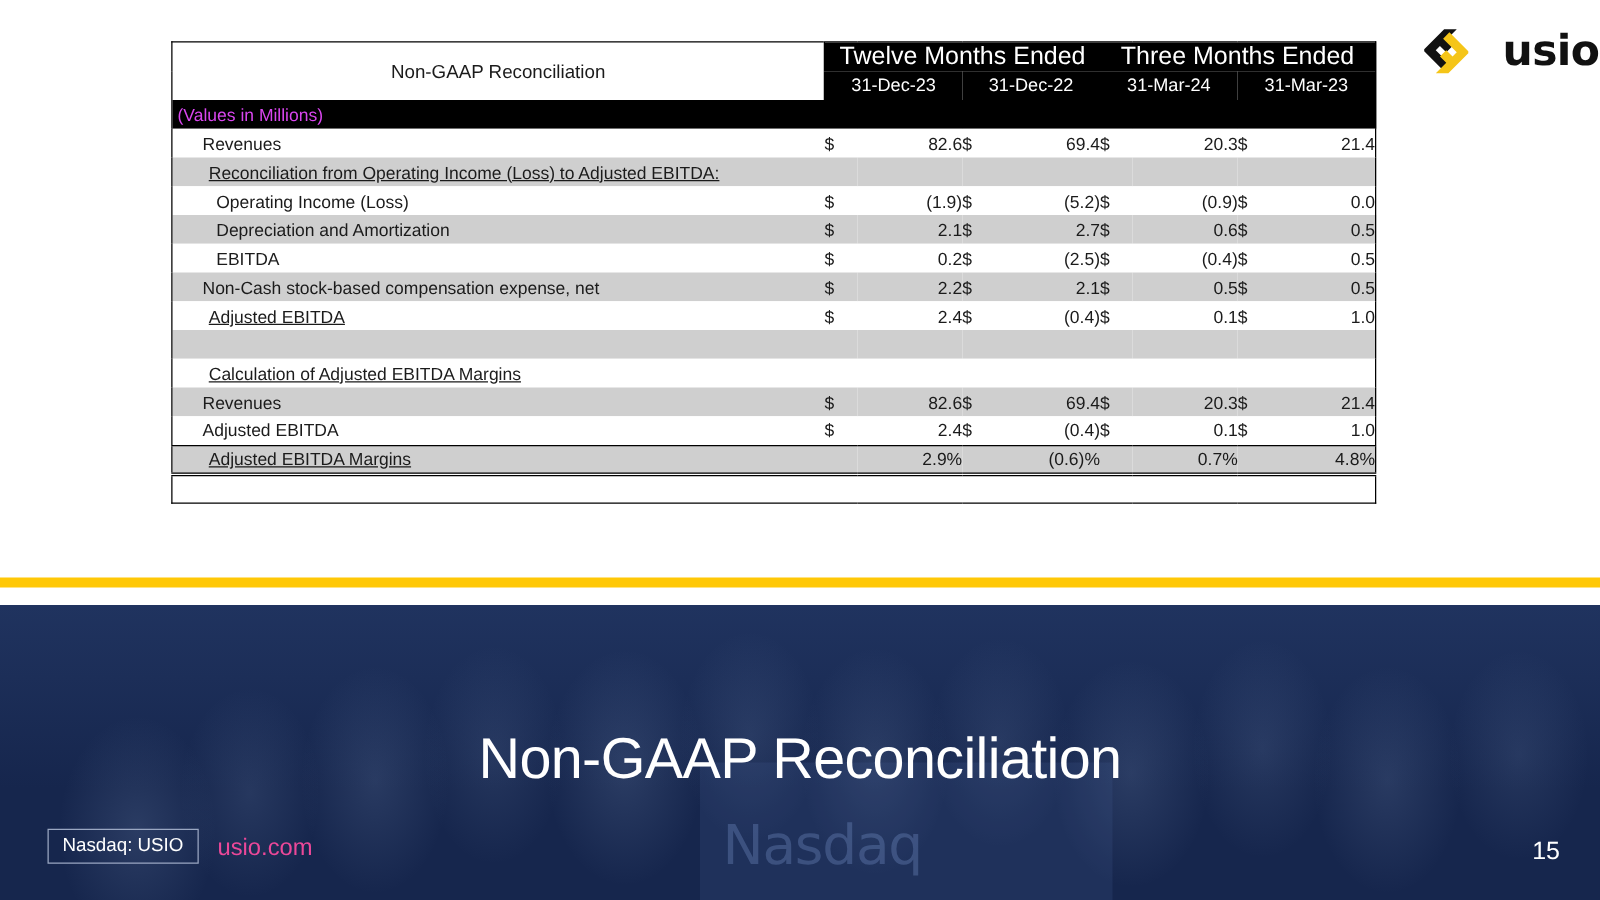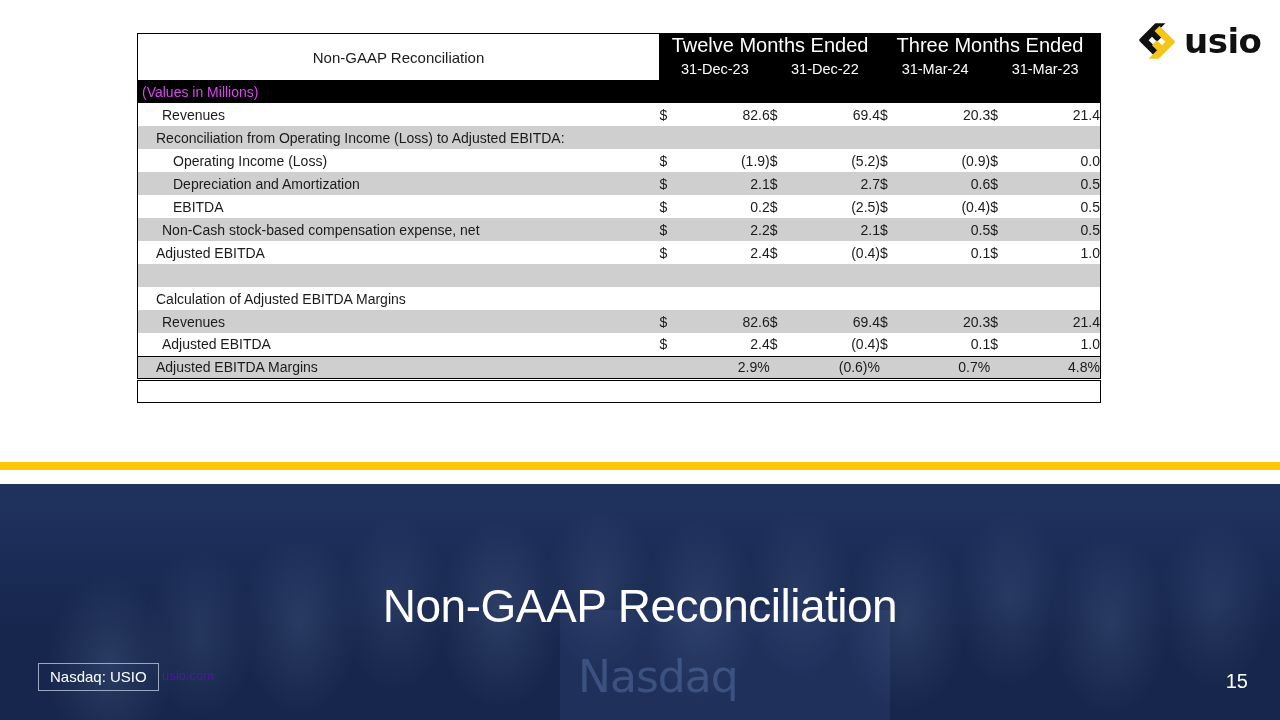--- a/index.html
+++ b/index.html
@@ -5,21 +5,21 @@
   * { box-sizing: border-box; margin: 0; padding: 0; }
   html, body {
     width: 1280px; height: 720px;
     background: #ffffff;
     font-family: "Liberation Sans", sans-serif;
     overflow: hidden;
   }
   .slide { position: relative; width: 1280px; height: 720px; background: #fff; }
 
   
-  .logo { position: absolute; left: 1136px; top: 20px; display: flex; align-items: center; gap: 6px; }
+  .logo { position: absolute; left: 1136px; top: 20px; display: flex; align-items: center; gap: 24px; }
   .logo-mark { width: 42px; height: 42px; flex: 0 0 42px; }
   .logo-word { font-size: 34px; font-weight: 700; letter-spacing: -0.5px; color: #111111;
                font-family: "DejaVu Sans", sans-serif; line-height: 1; }
 
   
   .table-wrap { position: absolute; left: 137px; top: 33px; width: 964px; }
   table.fin { width: 964px; border-collapse: collapse; table-layout: fixed;
               border: 1px solid #000; font-size: 13.5px; color: #1b1b1b; }
   table.fin td { padding: 0; height: 23px; vertical-align: middle; }
 
@@ -36,21 +36,21 @@
   .hdr-group { text-align: center; font-size: 20px; height: 28px; }
   .hdr-date  { text-align: center; font-size: 14.5px; height: 26px; }
 
   .band { background: #000000; color: #d946ef; font-size: 14px; height: 21px; }
   .band .lbl { padding-left: 4px; }
 
   .row-white { background: #ffffff; }
   .row-gray  { background: #cfcfcf; }
 
   .lbl      { text-align: left; font-size: 14px; }
-  .lbl.i0   { padding-left: 18px; }
+  .lbl.i0   { padding-left: 29px; text-decoration: underline; }
   .lbl.i1   { padding-left: 24px; }
   .lbl.i2   { padding-left: 35px; }
 
   .sym { text-align: left; font-size: 14px; padding-left: 8px; }
   .val { text-align: right; font-size: 14px; padding-right: 10px; }
 
   .ul-top  { border-top: 1px solid #000; }
   .dbl-bot { border-bottom: 3px double #000; }
   .spacer-row td { height: 22px; }
   .tail-row td { height: 22px; background: #ffffff; }
@@ -89,21 +89,21 @@
   }
   .banner-title {
     position: absolute; left: 0; top: 95px; width: 1280px; text-align: center;
     color: #ffffff; font-size: 46px; font-weight: 400; letter-spacing: -0.5px;
   }
   .nasdaq-badge {
     position: absolute; left: 38px; top: 663px;
     border: 1px solid #9aa7c2; color: #ffffff; font-size: 15px;
     padding: 5px 11px 6px; line-height: 1;
   }
-  .site-url { position: absolute; left: 162px; top: 668px; color: #4c1d95; font-size: 13px; }
+  .site-url { position: absolute; left: 174px; top: 668px; color: #ec4899; font-size: 19px; }
   .page-num { position: absolute; right: 32px; top: 670px; color: #ffffff; font-size: 20px; }
 </style>
 </head>
 <body>
 
 <div class="slide">
 
   <div class="logo">
     <svg class="logo-mark" viewBox="0 0 100 100">
       <path d="M8 46 L46 8 L70 8 L50 28 L62 40 L50 52 L38 40 L30 48 L56 74 L44 86 L8 50 Z" fill="#111111"></path>

